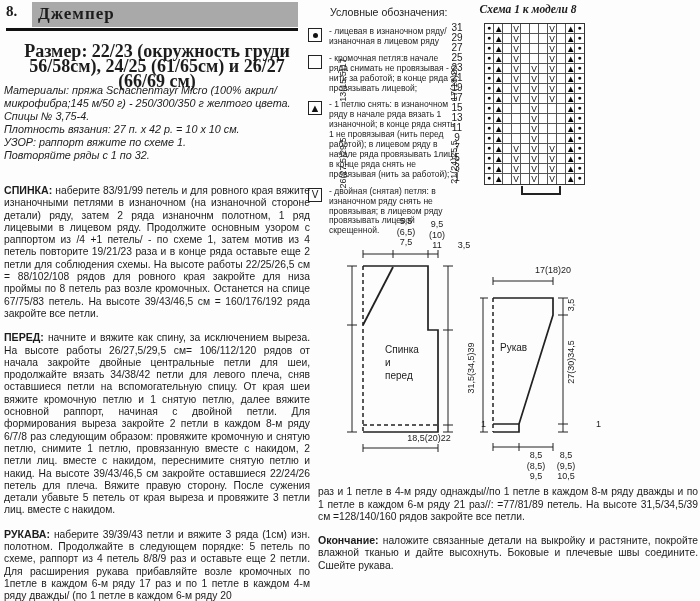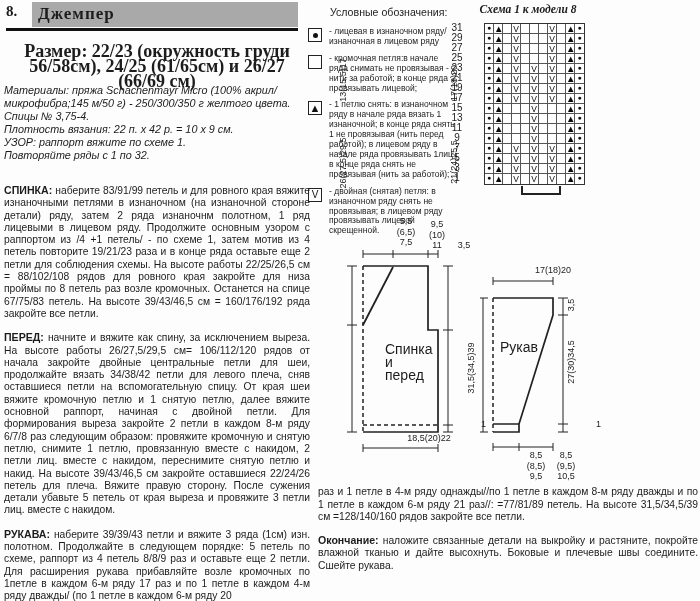--- a/index.html
+++ b/index.html
@@ -44,21 +44,21 @@
   .sym-d{font-size:7px;line-height:8px;}
   .sym-t{font-size:9.5px;line-height:9.5px;}
   .sym-v{font-size:8.5px;line-height:10px;}
   #chart-brace{position:absolute;left:521px;top:186px;width:36px;height:7px;
                border-left:2px solid #222;border-right:2px solid #222;border-bottom:2px solid #222;}
   
   svg{position:absolute;}
   .dim{position:absolute;font-size:9px;line-height:10.5px;text-align:center;white-space:pre-line;margin-left:29px;}
   .rot{position:absolute;transform:translate(-50%,-50%) rotate(-90deg);white-space:nowrap;
        font-size:9px;}
-  .plabel{position:absolute;font-size:14px;line-height:13px;white-space:pre-line;}
+  .plabel{position:absolute;font-size:10px;line-height:13px;white-space:pre-line;}
   
   #cont-block{position:absolute;left:318px;top:486px;width:380px;font-size:10.3px;
               line-height:12.6px;text-align:justify;}
   #cont-block p{margin:0 0 10px 0;}
   #cont-block b{font-size:10.6px;}
 </style>
 </head>
 <body>
 
 <div id="page">
@@ -68,21 +68,21 @@
     <div id="hdr-num">8.</div>
     <div id="hdr-title">Джемпер</div>
     <div id="hdr-rule"></div>
   </div>
 
   <div id="size-block" class="ltext">Размер: 22/23 (окружность груди 56/58см), 24/25 (61/65см) и 26/27 (66/69 см)</div>
 
   <div id="materials-block" class="ltext">
     <div>Материалы: пряжа Schachenmayr Micro (100% акрил/микрофибра;145 м/50 г) - 250/300/350 г желтого цвета.</div>
     <div>Спицы № 3,75-4.</div>
-    <div>Плотность вязания: 22 п. х 42 р. = 10 х 9 см.</div>
+    <div>Плотность вязания: 27 п. х 42 р. = 10 х 10 см.</div>
     <div>УЗОР: раппорт вяжите по схеме 1.</div>
     <div>Повторяйте ряды с 1 по 32.</div>
   </div>
 
   <div id="sections-block" class="ltext">
     <p><b>СПИНКА:</b> <span>наберите 83/91/99 петель и для ровного края вяжите изнаночными петлями в изнаночном (на изнаночной стороне детали) ряду, затем 2 ряда изнаночнм полотном, 1 ряд лицевыми в лицевом ряду. Продолжите основным узором с раппортом из /4 +1 петель/ - по схеме 1, затем мотив из 4 петель повторите 19/21/23 раза и в конце ряда оставьте еще 2 петли для соблюдения схемы. На высоте работы 22/25/26,5 см = 88/102/108 рядов для ровного края закройте для низа проймы по 8 петель раз возле кромочных. Останется на спице 67/75/83 петель. На высоте 39/43/46,5 см = 160/176/192 ряда закройте все петли.</span></p>
     <p><b>ПЕРЕД:</b> <span>начните и вяжите как спину, за исключением выреза. На высоте работы 26/27,5/29,5 см= 106/112/120 рядов от начала закройте двойные центральные петли для шеи, продолжайте вязать 34/38/42 петли для левого плеча, сняв оставшиеся петли на вспомогательную спицу. От края шеи вяжите кромочную петлю и 1 снятую петлю, далее вяжите основной раппорт, начиная с двойной петли. Для формирования выреза закройте 2 петли в каждом 8-м ряду 6/7/8 раз следующим образом: провяжите кромочную и снятую петлю, снимите 1 петлю, провязанную вместе с накидом, 2 петли лиц. вместе с накидом, переснимите снятую петлю и накид. На высоте 39/43/46,5 см закройте оставшиеся 22/24/26 петель для плеча. Вяжите правую сторону. После сужения детали убавьте 5 петель от края выреза и провяжите 3 петли лиц. вместе с накидом.</span></p>
     <p><b>РУКАВА:</b> <span>наберите 39/39/43 петли и вяжите 3 ряда (1см) изн. полотном. Продолжайте в следующем порядке: 5 петель по схеме, раппорт из 4 петель 8/8/9 раз и оставьте еще 2 петли. Для расширения рукава прибавляйте возле кромочных по 1петле в каждом 6-м ряду 17 раз и по 1 петле в каждом 4-м ряду дважды/ (по 1 петле в каждом 6-м ряду 20</span></p>
   </div>
 

